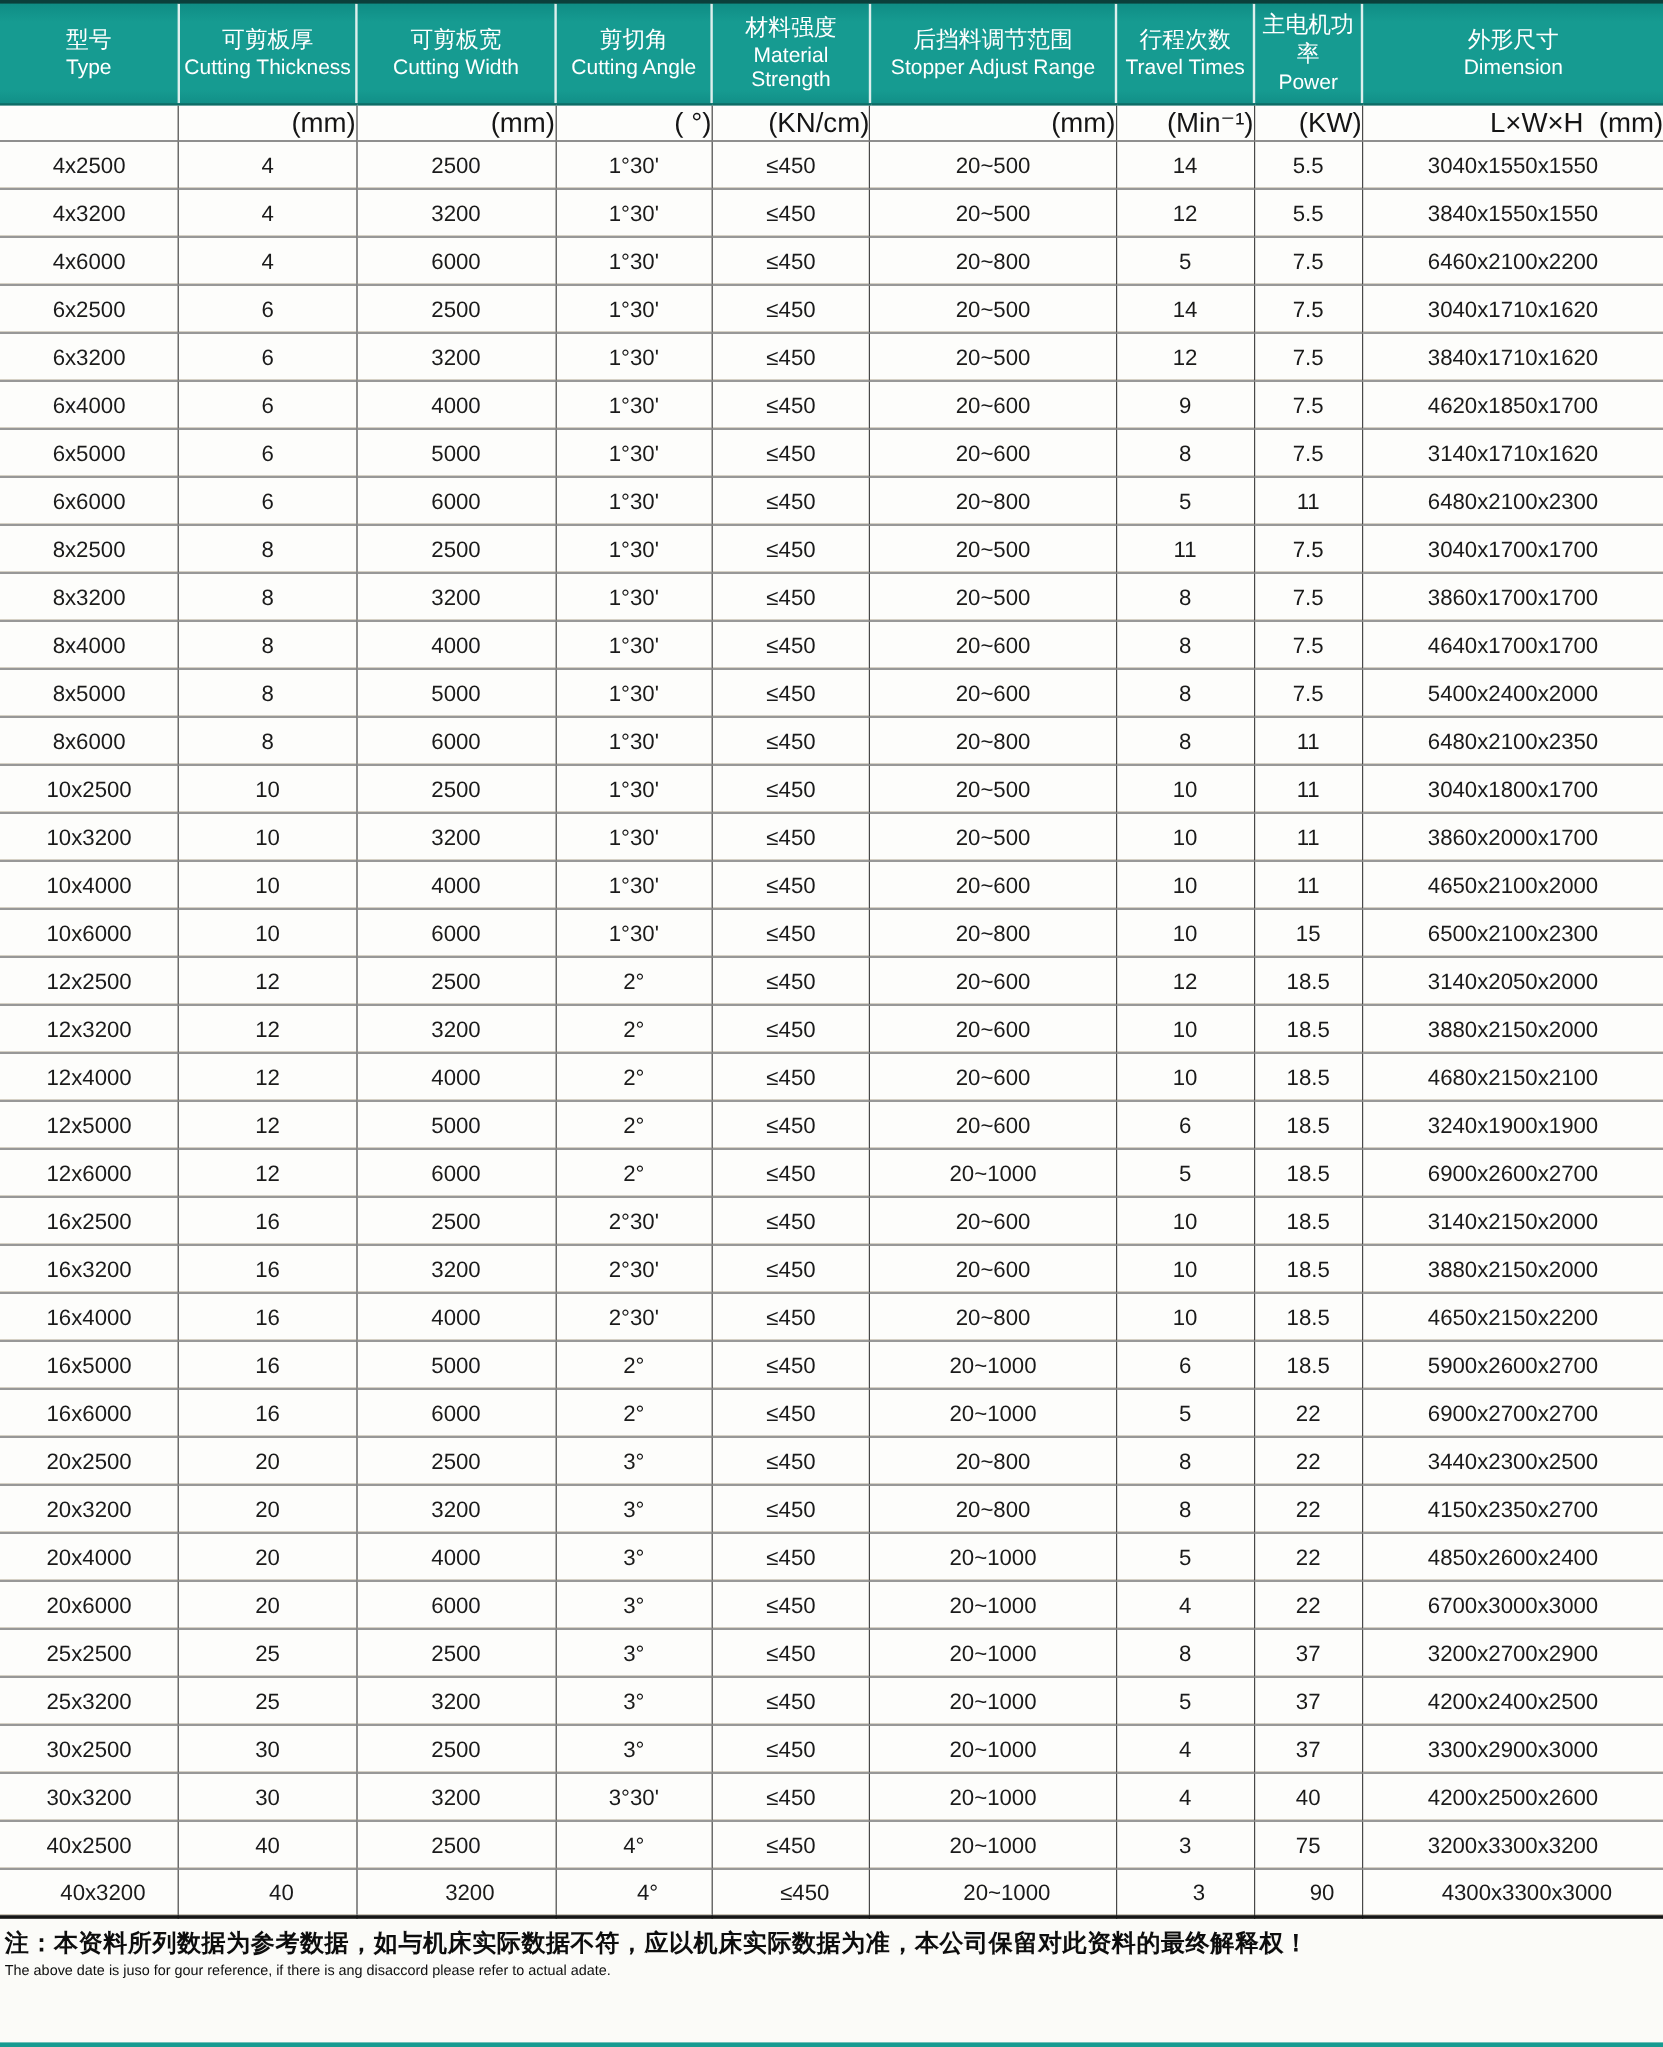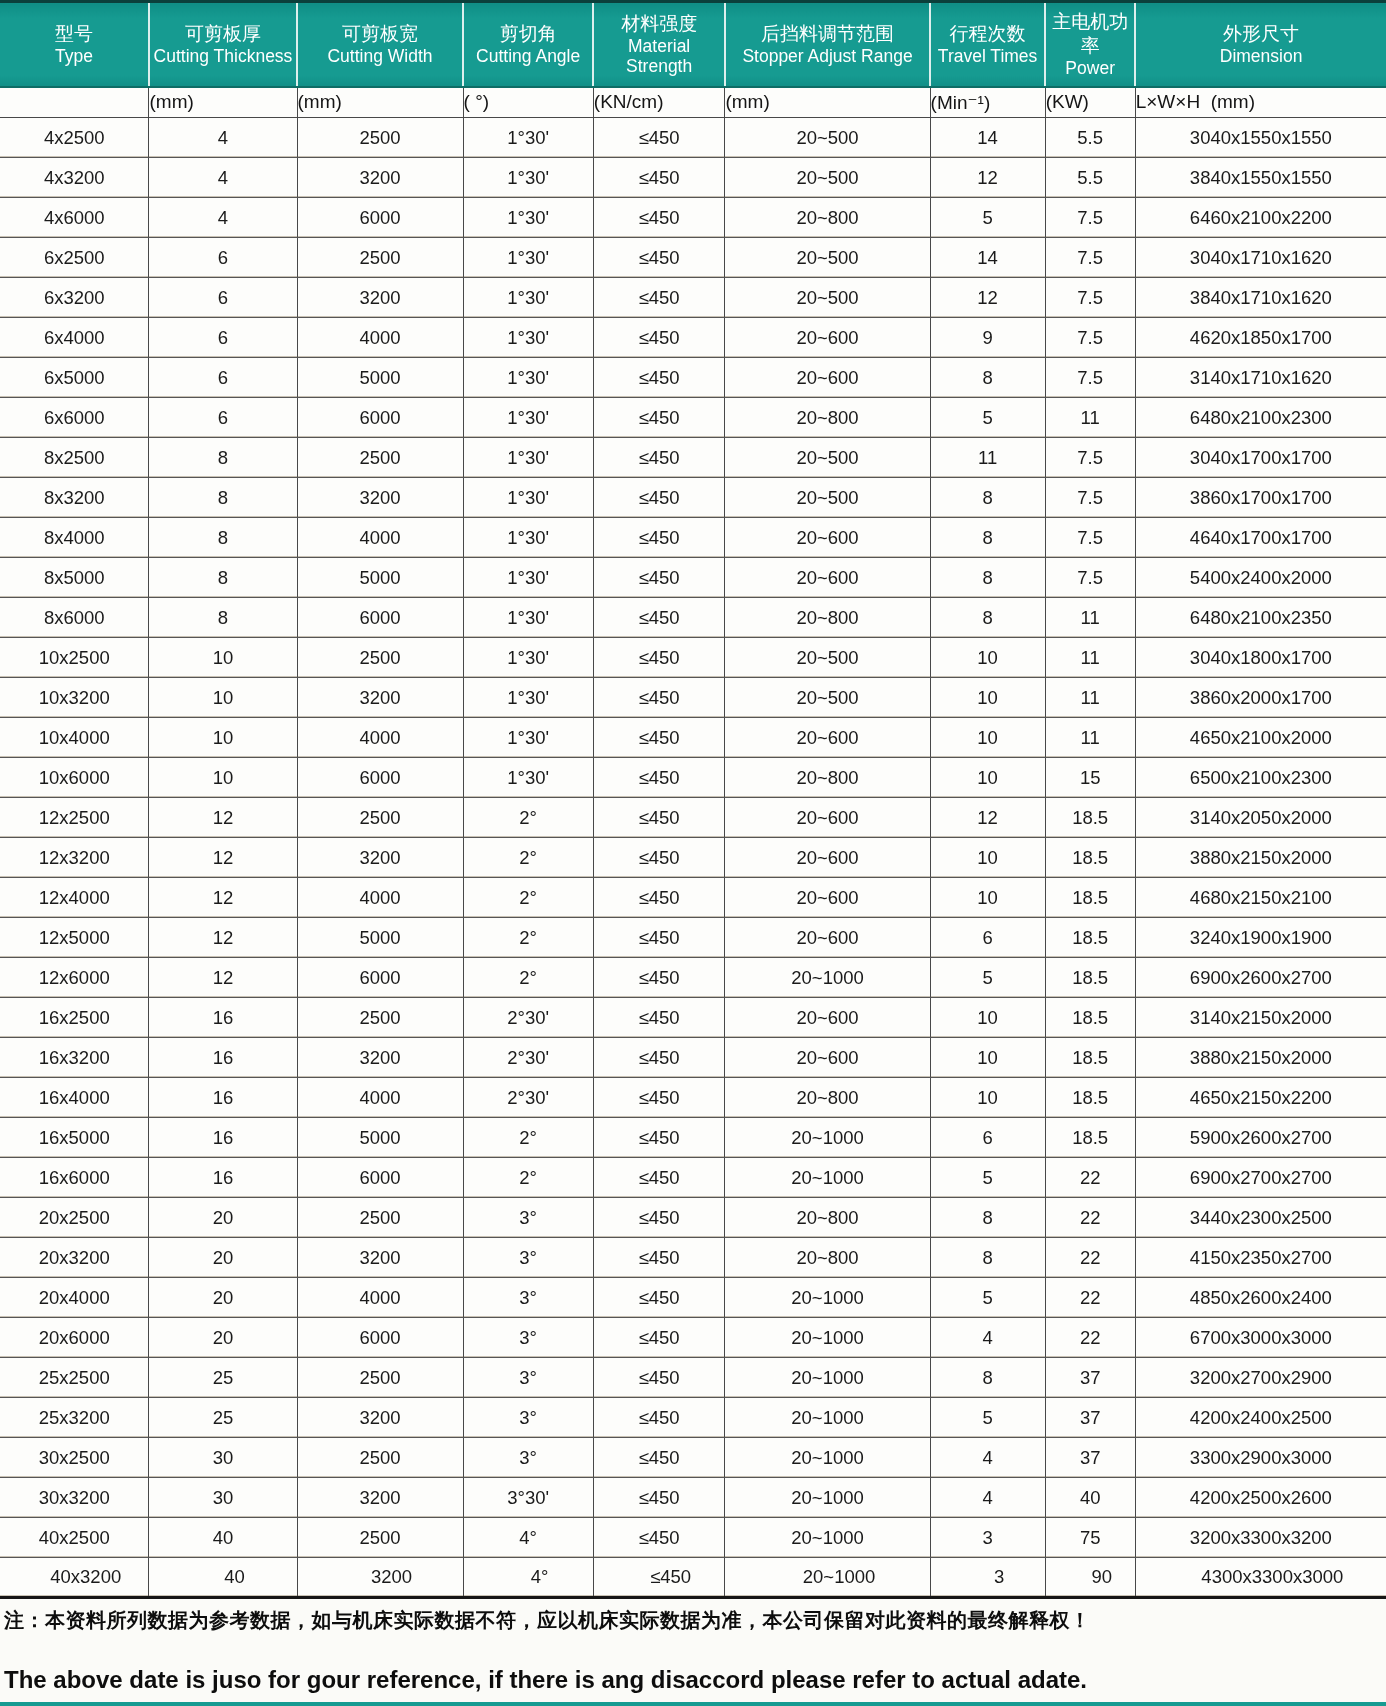--- a/index.html
+++ b/index.html
@@ -37,22 +37,22 @@
     border-left:2px solid #ddefed;
     border-bottom:2px solid #0e6d66;
   }
   thead tr.header-row th:first-child{border-left:none;margin-left:27px;}
   thead .zh{font-size:19px;line-height:1.25;}
   thead .en{font-size:17.5px;line-height:1.15;}
   
   thead tr.units-row td{
     background:#fdfdfb;
     height:31px;
-    font-size:19px;
-    text-align:left;
+    font-size:23px;
+    text-align:right;
     color:#151515;
     border-left:1px solid var(--grid);
     border-bottom:1px solid var(--grid);
   }
   thead tr.units-row td:first-child{border-left:none;}
   
   tbody td{
     height:40px;
     text-align:center;
     vertical-align:middle;
@@ -66,21 +66,21 @@
   }
   tbody td:first-child{border-left:none;text-align:center;}
   tbody tr:last-child td{border-bottom:none;padding-left:23px;}
   
   .footer{
     padding:7px 4px 0 4px;
     line-height:1.4;
     color:#0d0d0d;
   }
   .footer .zh{font-size:20px;font-weight:bold;letter-spacing:0.5px;}
-  .footer .en{font-size:24px;font-weight:bold;margin-top:29px;}
+  .footer .en{font-size:12px;font-weight:normal;}
   .bottom-line{
     margin-top:auto;
     height:4px;
     background:var(--accent);
   }
 </style>
 </head>
 <body>
 
 <div class="page">

